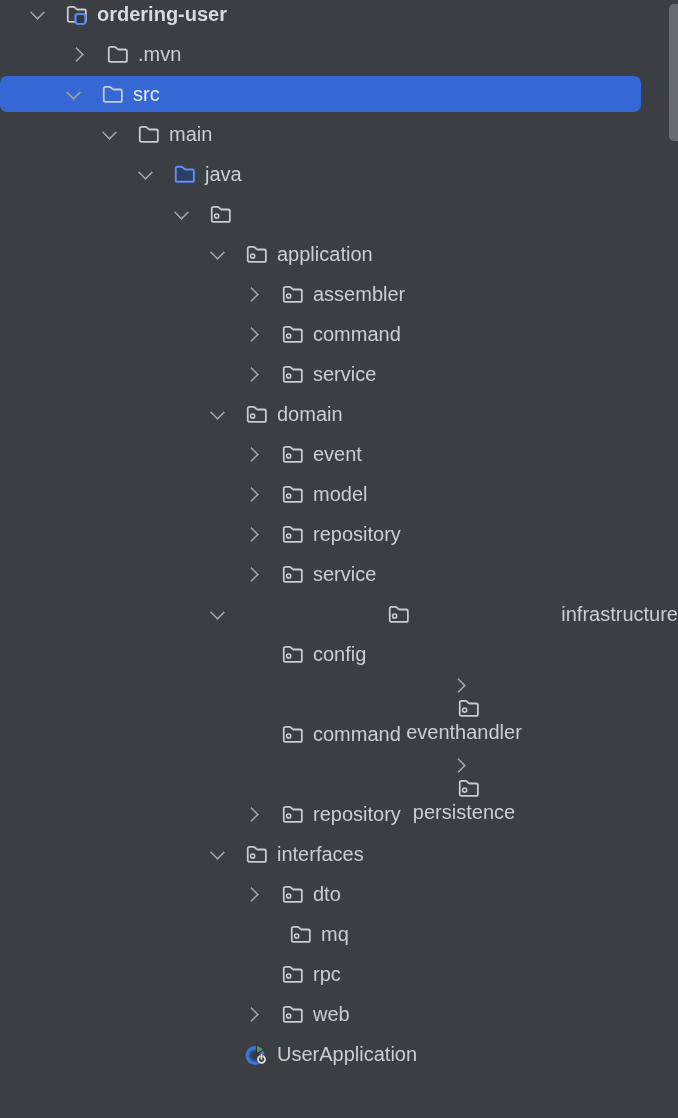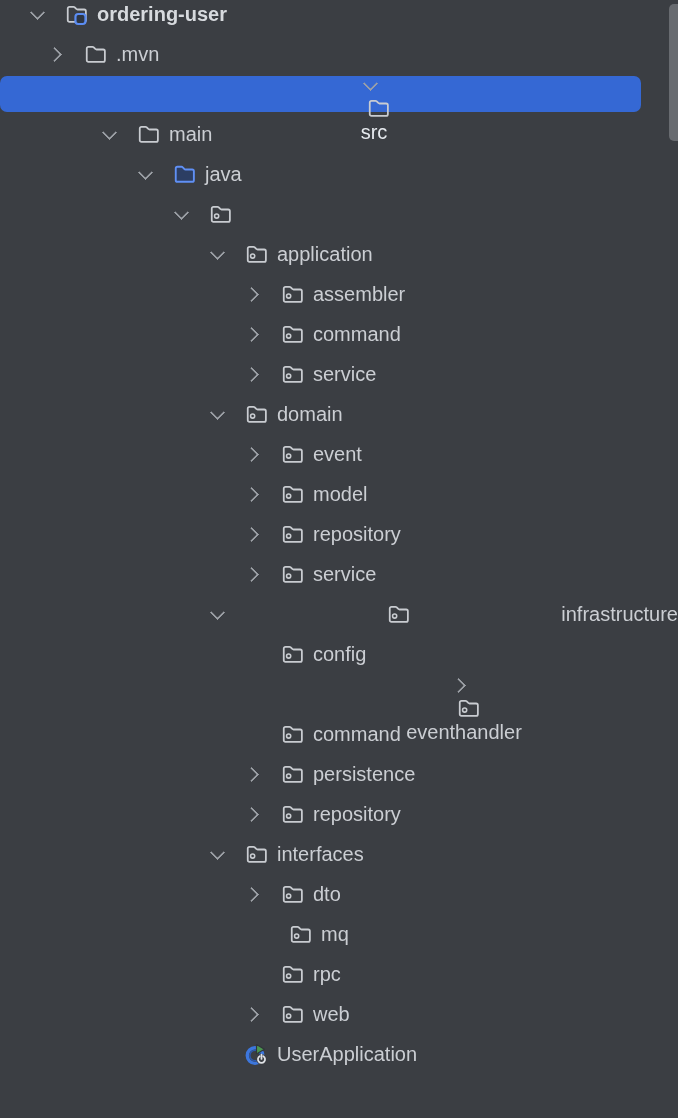--- a/index.html
+++ b/index.html
@@ -50,30 +50,30 @@
     <div class="row bold" style="padding-left: 26px;">
       <span class="chev expanded"></span>
       <span class="icon">
         <svg viewBox="0 0 24 24" xmlns="http://www.w3.org/2000/svg">
           <path d="M3.6 7.2 V6.2 C3.6 5.3 4.3 4.6 5.2 4.6 h3.9 c.5 0 .9.2 1.2.5 l1.5 1.6 c.3.3.7.5 1.2.5 h6.4 c.9 0 1.6.7 1.6 1.6 v8.6 c0 .9-.7 1.6-1.6 1.6 H5.2 c-.9 0-1.6-.7-1.6-1.6 Z" fill="none" stroke="#c9ccd1" stroke-width="1.7" stroke-linejoin="round"></path>
           <rect x="11" y="11.5" width="9.6" height="9.6" rx="2.6" fill="#2e3644" stroke="#5b8cf2" stroke-width="2.1"></rect>
         </svg>
       </span>
       <span class="label">ordering-user</span>
     </div>
-    <div class="row" style="padding-left: 45px;">
+    <div class="row" style="padding-left: 60px; margin-left: 7px;">
       <span class="chev collapsed"></span>
       <span class="icon">
         <svg viewBox="0 0 24 24" xmlns="http://www.w3.org/2000/svg">
           <path d="M3.6 7.2 V6.2 C3.6 5.3 4.3 4.6 5.2 4.6 h3.9 c.5 0 .9.2 1.2.5 l1.5 1.6 c.3.3.7.5 1.2.5 h6.4 c.9 0 1.6.7 1.6 1.6 v8.6 c0 .9-.7 1.6-1.6 1.6 H5.2 c-.9 0-1.6-.7-1.6-1.6 Z" fill="none" stroke="#c9ccd1" stroke-width="1.7" stroke-linejoin="round"></path>
         </svg>
       </span>
       <span class="label">.mvn</span>
     </div>
-    <div class="row selected" style="padding-left: 62px; flex-direction: column;">
+    <div class="row selected" style="padding-left: 62px;">
       <span class="chev expanded"></span>
       <span class="icon">
         <svg viewBox="0 0 24 24" xmlns="http://www.w3.org/2000/svg">
           <path d="M3.6 7.2 V6.2 C3.6 5.3 4.3 4.6 5.2 4.6 h3.9 c.5 0 .9.2 1.2.5 l1.5 1.6 c.3.3.7.5 1.2.5 h6.4 c.9 0 1.6.7 1.6 1.6 v8.6 c0 .9-.7 1.6-1.6 1.6 H5.2 c-.9 0-1.6-.7-1.6-1.6 Z" fill="none" stroke="#c9ccd1" stroke-width="1.7" stroke-linejoin="round"></path>
         </svg>
       </span>
       <span class="label">src</span>
     </div>
     <div class="row" style="padding-left: 98px;">
       <span class="chev expanded"></span>
@@ -225,21 +225,21 @@
     <div class="row" style="padding-left: 242px;">
       <span class="chev none"></span>
       <span class="icon">
         <svg viewBox="0 0 24 24" xmlns="http://www.w3.org/2000/svg">
           <path d="M3.6 7.2 V6.2 C3.6 5.3 4.3 4.6 5.2 4.6 h3.9 c.5 0 .9.2 1.2.5 l1.5 1.6 c.3.3.7.5 1.2.5 h6.4 c.9 0 1.6.7 1.6 1.6 v8.6 c0 .9-.7 1.6-1.6 1.6 H5.2 c-.9 0-1.6-.7-1.6-1.6 Z" fill="none" stroke="#c9ccd1" stroke-width="1.7" stroke-linejoin="round"></path>
           <circle cx="8.3" cy="13.5" r="2" fill="none" stroke="#c9ccd1" stroke-width="1.5"></circle>
         </svg>
       </span>
       <span class="label">command</span>
     </div>
-    <div class="row" style="padding-left: 242px;">
+    <div class="row" style="padding-left: 242px; flex-direction: column;">
       <span class="chev collapsed"></span>
       <span class="icon">
         <svg viewBox="0 0 24 24" xmlns="http://www.w3.org/2000/svg">
           <path d="M3.6 7.2 V6.2 C3.6 5.3 4.3 4.6 5.2 4.6 h3.9 c.5 0 .9.2 1.2.5 l1.5 1.6 c.3.3.7.5 1.2.5 h6.4 c.9 0 1.6.7 1.6 1.6 v8.6 c0 .9-.7 1.6-1.6 1.6 H5.2 c-.9 0-1.6-.7-1.6-1.6 Z" fill="none" stroke="#c9ccd1" stroke-width="1.7" stroke-linejoin="round"></path>
           <circle cx="8.3" cy="13.5" r="2" fill="none" stroke="#c9ccd1" stroke-width="1.5"></circle>
         </svg>
       </span>
       <span class="label">persistence</span>
     </div>
     <div class="row" style="padding-left: 242px;">

